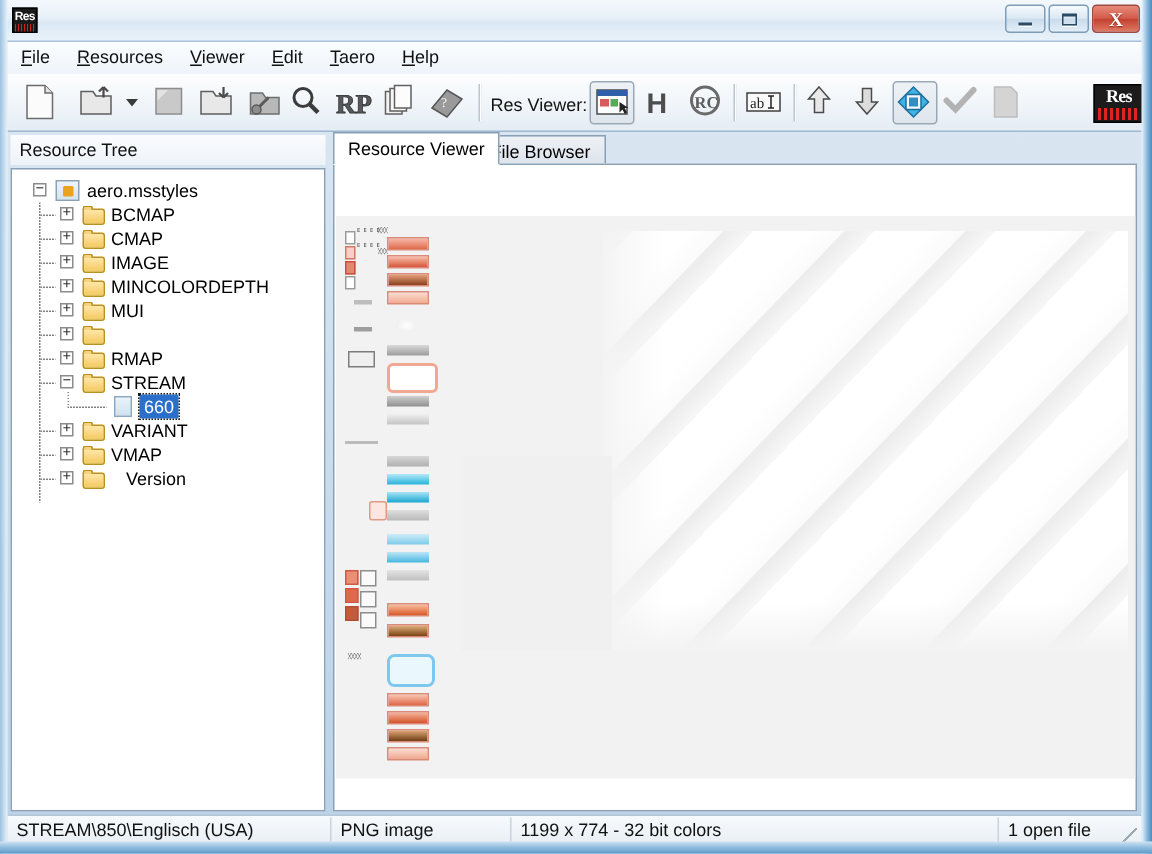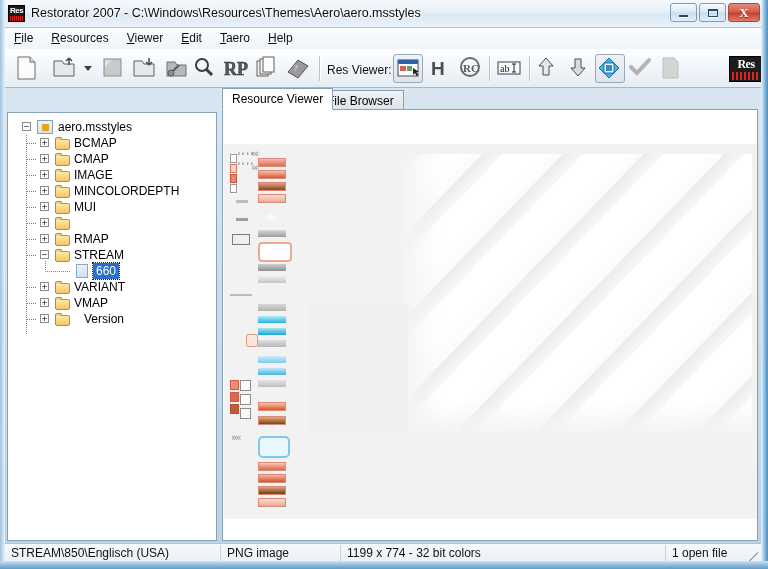--- a/index.html
+++ b/index.html
@@ -185,21 +185,20 @@
 </head>
 <body>
 
 <div id="frame">
 
   <div id="titlebar">
     <div id="appicon">
       <span class="res">Res</span>
       <span class="bars"></span>
     </div>
-    <div id="titletext">Restorator 2007 - C:\Windows\Resources\Themes\Aero\aero.msstyles</div>
 
     <div class="winbtn" id="btnMin">
         <i></i>
       </div>
     <div class="winbtn" id="btnMax">
         <i></i>
       </div>
     <div class="winbtn" id="btnClose">
       <span>X</span>
     </div>
@@ -352,20 +351,21 @@
         <path d="M6 4 h11 l4 4 v16 h-15 z" fill="#d4d4d4" stroke="#bdbdbd"></path>
       </svg>
     </div>
 
     <div id="reslogo">
       <span class="t">Res</span>
       <span class="b"></span>
     </div>
   </div>
 
+  <div id="treehead">Resource Tree</div>
   <div id="treepanel">
 
     <div class="node" style="margin-top:6px">
       <div class="exp" style="left:14px">−</div>
       <div class="rooticon" style="left:29px"></div>
       <div class="lbl" style="left:50px">aero.msstyles</div>
     </div>
 
     <div class="dotv" style="left:18px;top:22px;height:200px"></div>
 

